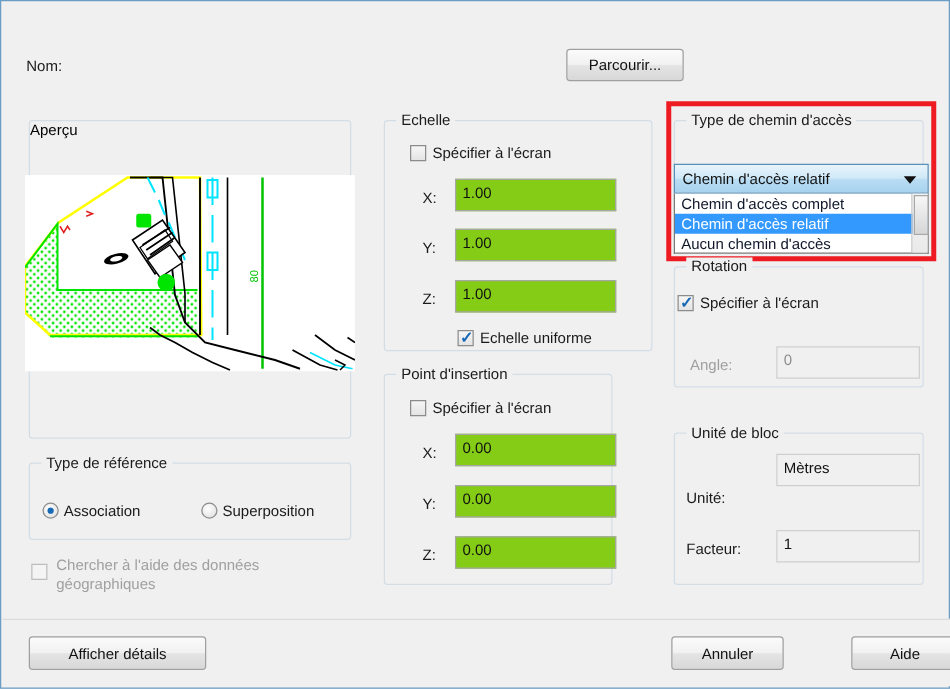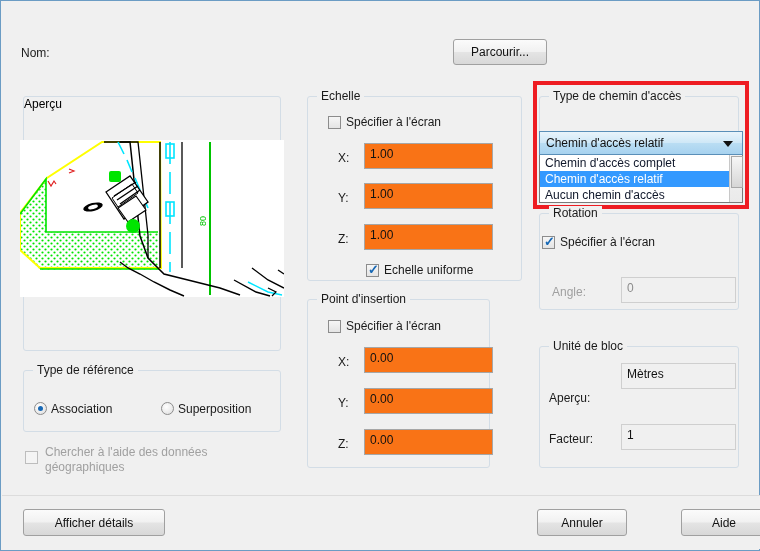--- a/index.html
+++ b/index.html
@@ -78,21 +78,21 @@
   .cb.dis{border-color:#bdbdbd;background:#f4f4f4;}
   .cb .tick{position:absolute;left:1px;top:-2px;font-size:13px;color:#1768b5;font-weight:bold;line-height:13px;}
   .rb{
     position:absolute;width:13px;height:13px;box-sizing:border-box;border-radius:50%;
     background:radial-gradient(circle at 40% 35%,#ffffff,#dcdcdc);
     border:1px solid #8c8c8c;cursor:pointer;
   }
   .rb .dot{position:absolute;left:3px;top:3px;width:5px;height:5px;border-radius:50%;background:#1768b5;}
   .tf{
     position:absolute;box-sizing:border-box;
-    background:#f97316;border:1px solid #a6a6a6;
+    background:#84cc16;border:1px solid #a6a6a6;
     font-size:12px;color:#111;
   }
   .tf .tv{position:absolute;left:5px;top:3px;}
   .tf.dis{background:#f0f0f0;border-color:#cfcfcf;}
   .tf.dis .tv{color:#8c8c8c;}
   .tf.ro{background:#f0f0f0;border-color:#cfcfcf;}
   .txtdis{color:#a0a0a0;}
   
   .preview-frame{
     position:absolute;left:22px;top:95px;width:258px;height:255px;
@@ -287,21 +287,21 @@
   </div>
   <div class="lbl" style="left:559px;top:234px;">Spécifier à l'écran</div>
   <div class="lbl txtdis" style="left:551px;top:284px;">Angle:</div>
   <div class="tf dis" style="left:620px;top:276px;width:115px;height:26px;">
     <div class="tv">0</div>
   </div>
 
   <div class="group" style="left:538px;top:345px;width:200px;height:122px;">
     <div class="gtitle">Unité de bloc</div>
   </div>
-  <div class="lbl" style="left:548px;top:390px;">Aperçu:</div>
+  <div class="lbl" style="left:548px;top:390px;">Unité:</div>
   <div class="tf ro" style="left:620px;top:362px;width:115px;height:26px;">
     <div class="tv">Mètres</div>
   </div>
   <div class="lbl" style="left:548px;top:431px;">Facteur:</div>
   <div class="tf ro" style="left:620px;top:423px;width:115px;height:26px;">
     <div class="tv">1</div>
   </div>
 
   <div class="bottombar"></div>
   <div class="btn" style="left:22px;top:508px;width:142px;height:27px;">Afficher détails</div>

